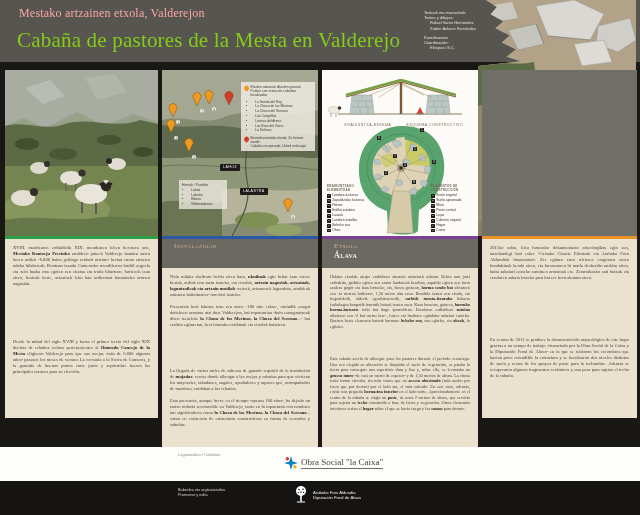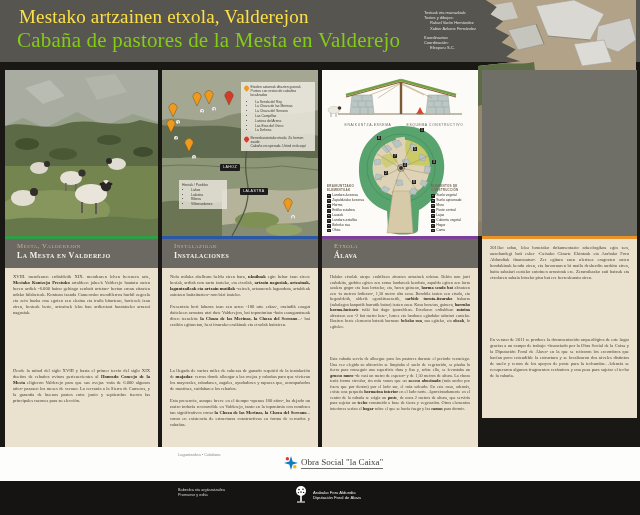--- a/index.html
+++ b/index.html
@@ -1,20 +1,20 @@
 <!DOCTYPE html>
 <html><head>
 <meta charset="utf-8">
 <style>
   html,body{margin:0;padding:0;background:#0e0e0c;}
   .poster{position:relative;width:640px;height:515px;background:#191815;overflow:hidden;
           font-family:"Liberation Serif",serif;}
   
   .hdr{position:absolute;left:0;top:0;width:640px;height:62px;background:#575550;}
-  .hdr-eu{position:absolute;left:19px;top:6px;font-size:19px;color:#fde047;letter-spacing:.2px;}
+  .hdr-eu{position:absolute;left:19px;top:6px;font-size:12px;color:#fca5a5;letter-spacing:.2px;}
   .hdr-es{position:absolute;left:17px;top:28px;font-size:21px;color:#84cc16;letter-spacing:.2px;}
   .credits{position:absolute;left:424px;top:10px;width:88px;z-index:5;
            font-family:"Liberation Sans",sans-serif;font-size:4px;line-height:5.2px;color:#e3e1da;}
   .credits .ind{margin-left:6px;}
   .credits .sp{margin-top:4px;}
   
   .photo4{position:absolute;left:478px;top:0;width:158px;height:236px;z-index:2;
           clip-path:polygon(5% 0,12% 3%,8% 6%,16% 9%,11% 12%,20% 15%,15% 18%,24% 21%,18% 24%,27% 26%,0 28%,0 100%,100% 100%,100% 0);}
   .photo4 svg{display:block;width:100%;height:100%;}
   
@@ -161,24 +161,20 @@
           <ellipse cx="96.5" cy="114" rx="2" ry="1.2" fill="#262320"></ellipse>
             <ellipse cx="105.5" cy="114" rx="2" ry="1.2" fill="#262320"></ellipse>
           <rect x="76" y="132" width="2" height="11" fill="#5f5b53"></rect>
             <rect x="90" y="133" width="2" height="11" fill="#5f5b53"></rect>
           <ellipse cx="18" cy="128" rx="12" ry="8" fill="#e3ded2"></ellipse>
             <circle cx="29" cy="122" r="4" fill="#312d29"></circle>
           <path d="M0 150 C30 144 60 152 90 148 C120 144 140 152 153 148 V166 H0 Z" fill="#66774a"></path>
         </svg>
       </div>
       <div class="accent"></div>
-      <div class="band">
-        <div class="band-eu">Mesta, Valderejon</div>
-        <div class="band-es">La Mesta en Valderejo</div>
-      </div>
       <div class="panel">
         <p class="eu">XVIII. mendearen erdialdetik XIX. mendearen lehen herenera arte, <b>Mestako Kontzeju Prestuko</b> artaldeen jabeek Valderejo hautatu zuten beren ardiek -6.000 baino gehiago zenbait urtetan- bertan eman zitzaten udako hilabeteak. Kontuan izanda Camerosko mendilerroa hurbil zegoela eta zein bazka ona egoten zen ekaina eta iraila bitartean, horiexek izan ziren, besteak beste, artzainek leku hau ardientzat hautatzeko arrazoi nagusiak.</p>
         <p class="es">Desde la mitad del siglo XVIII y hasta el primer tercio del siglo XIX dueños de rebaños ovinos pertenecientes al <b>Honrado Concejo de la Mesta</b> eligieron Valderejo para que sus ovejas -más de 6.000 algunos años- pasasen los meses de verano. La cercanía a la Sierra de Cameros, y la garantía de buenos pastos entre junio y septiembre fueron las principales razones para su elección.</p>
       </div>
     </section>
 
     <section class="col" style="--accent: #2b57a7;">
       <div class="img">
         <svg viewBox="0 0 156 166" preserveAspectRatio="none">
           <defs>
@@ -249,21 +245,20 @@
               <li>Ribera</li>
               <li>Villamardones</li>
             </ul>
         </div>
         <div class="chip chip-lahoz">LAHOZ</div>
         <div class="chip chip-lalastra">LALASTRA</div>
       </div>
       <div class="accent"></div>
       <div class="band">
         <div class="band-eu">Instalazioak</div>
-        <div class="band-es">Instalaciones</div>
       </div>
       <div class="panel">
         <p class="eu">Nola milaka abelburu heldu ziren hara, <b>ukuiluak</b> egin behar izan ziren: hesiak, ardiak non sartu izateko, eta etxolak, <b>artzain nagusiak, artzainak, laguntzaileak eta artzain mutilak</b> -zeinek, artzanorek lagunduta, artaldeak zaintzen baitzituzten- non bizi izateko.<br><br>Presentzia hori laburra izan zen arren -180 urte eskas-, oraindik ezagut daitekeen arrastoa utzi dute Valderejon, bai toponimian -hain esanguratsuak diren izenekin: <b>la Choza de las Merinas, la Choza del Serrano</b>...- bai eraikin egituretan, hesi itxurako eraikinak eta etxolak baitziren.</p>
         <p class="es">La llegada de varios miles de cabezas de ganado requirió de la instalación de <b>majadas</b>: cercas donde albergar a las ovejas y cabañas para que vivieran los mayorales, rabadanes, zagales, ayudadores y rapaces que, acompañados de mastines, cuidaban a los rebaños.<br><br>Esta presencia, aunque breve en el tiempo -apenas 180 años-, ha dejado un rastro todavía reconocible en Valderejo, tanto en la toponimia con nombres tan significativos como <b>la Choza de las Merinas, la Choza del Serrano</b>... como en existencia de estructuras constructivas en forma de cercados y cabañas.</p>
       </div>
     </section>
 
     <section class="col" style="--accent: #7d3f98;">
       <div class="img diag-wrap">
         <svg viewBox="0 0 156 166" preserveAspectRatio="none">

